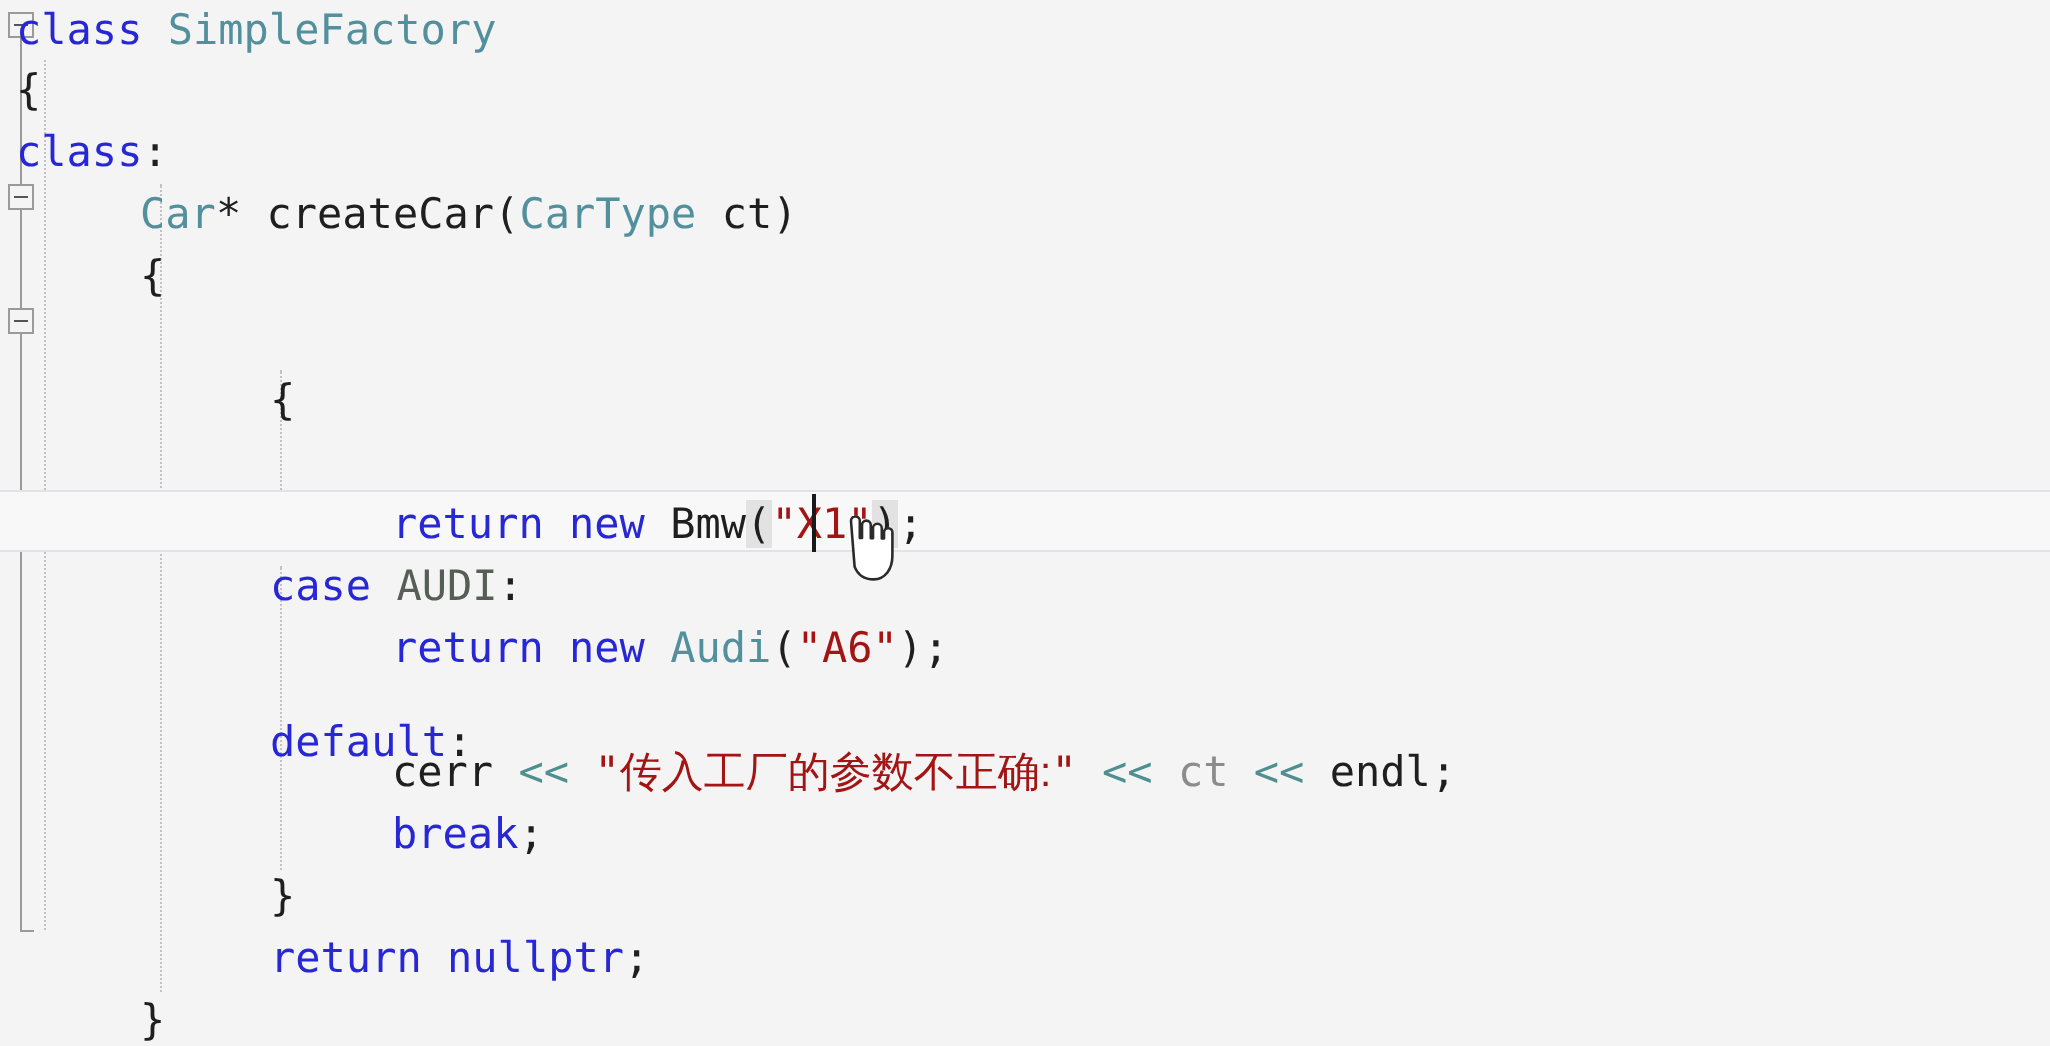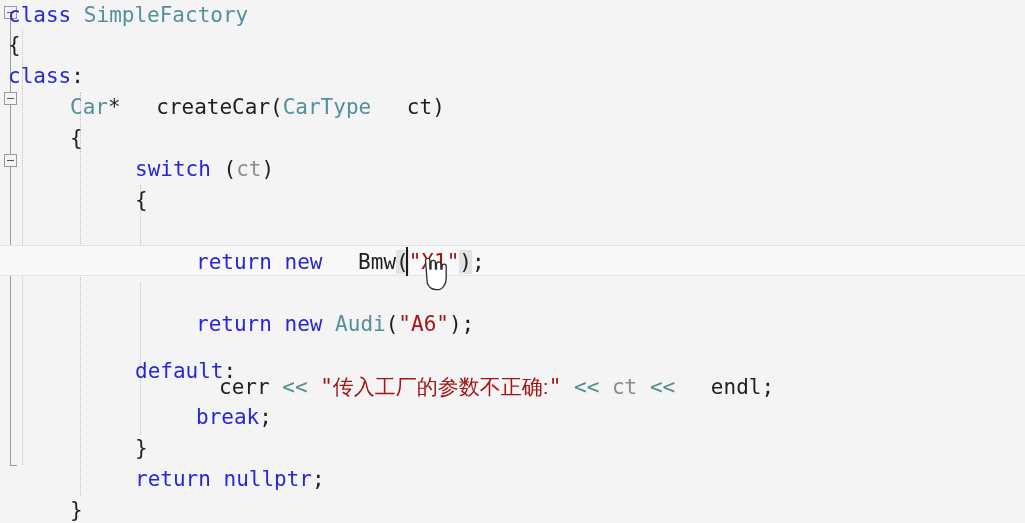--- a/index.html
+++ b/index.html
@@ -89,21 +89,21 @@
     white-space: pre;
     font-size: 21px;
     letter-spacing: 0px;
     color: #1a1a1a;
   }
   .tok { white-space: pre; }
   .kw      { color: #2727d6; }
   .type    { color: #53909e; }
   .str     { color: #a31515; }
   .plain   { color: #1f1f1f; }
-  .ident   { color: #1f1f1f; margin-left: 23px; }
+  .ident   { color: #1f1f1f; }
   .ident-d { color: #555f55; }
   .op      { color: #4f8f8f; }
   .muted   { color: #8c8c8c; }
   .brace-hl {
     background: #e2e2e2;
     color: #1f1f1f;
   }
   .cn { font-family: Liberation Sans, sans-serif; color: #a31515; }
 
   
@@ -154,23 +154,23 @@
   <div id="current-line-band">
       <div class="current-line" style="top: 245px; height: 31px;"></div>
     </div>
 
   <div class="code-layer" id="code-layer">
       <div class="line" style="top: 0px; left: 8px;"><span class="tok kw">class </span><span class="tok type">SimpleFactory</span></div>
       <div class="line" style="top: 30px; left: 8px;"><span class="tok plain">{</span></div>
       <div class="line" style="top: 61px; left: 8px;"><span class="tok kw">class</span><span class="tok plain">:</span></div>
       <div class="line" style="top: 92px; left: 70px;"><span class="tok type">Car</span><span class="tok plain">* </span><span class="tok ident">createCar</span><span class="tok plain">(</span><span class="tok type">CarType</span><span class="tok plain"> </span><span class="tok ident">ct</span><span class="tok plain">)</span></div>
       <div class="line" style="top: 123px; left: 70px;"><span class="tok plain">{</span></div>
-      <div class="line" style="top: 154px; left: 135px;"><span class="tok kw">switch</span><span class="tok plain"> (</span><span class="tok muted">ct</span><span class="tok plain">)</span></div>
       <div class="line" style="top: 185px; left: 135px;"><span class="tok plain">{</span></div>
       <div class="line" style="top: 247px; left: 196px;"><span class="tok kw">return</span><span class="tok plain"> </span><span class="tok kw">new</span><span class="tok plain"> </span><span class="tok ident">Bmw</span><span class="tok brace-hl">(</span><span class="tok str">"X1"</span><span class="tok brace-hl">)</span><span class="tok plain">;</span></div>
+      <div class="line" style="top: 278px; left: 135px;"><span class="tok kw">case</span><span class="tok plain"> </span><span class="tok ident-d">AUDI</span><span class="tok plain">:</span></div>
       <div class="line" style="top: 309px; left: 196px;"><span class="tok kw">return</span><span class="tok plain"> </span><span class="tok kw">new</span><span class="tok plain"> </span><span class="tok type">Audi</span><span class="tok plain">(</span><span class="tok str">"A6"</span><span class="tok plain">);</span></div>
       <div class="line" style="top: 340px; left: 135px; margin-top: 16px;"><span class="tok kw">default</span><span class="tok plain">:</span></div>
       <div class="line" style="top: 371px; left: 196px;"><span class="tok ident">cerr</span><span class="tok plain"> </span><span class="tok op">&lt;&lt;</span><span class="tok plain"> </span><span class="tok str">"</span><span class="tok cn">传入工厂的参数不正确:</span><span class="tok str">"</span><span class="tok plain"> </span><span class="tok op">&lt;&lt;</span><span class="tok plain"> </span><span class="tok muted">ct</span><span class="tok plain"> </span><span class="tok op">&lt;&lt;</span><span class="tok plain"> </span><span class="tok ident">endl</span><span class="tok plain">;</span></div>
       <div class="line" style="top: 402px; left: 196px;"><span class="tok kw">break</span><span class="tok plain">;</span></div>
       <div class="line" style="top: 433px; left: 135px;"><span class="tok plain">}</span></div>
       <div class="line" style="top: 464px; left: 135px;"><span class="tok kw">return</span><span class="tok plain"> </span><span class="tok kw">nullptr</span><span class="tok plain">;</span></div>
       <div class="line" style="top: 495px; left: 70px;"><span class="tok plain">}</span></div>
     </div>
 
   <div class="caret" id="caret" style="left: 406px; top: 247px; height: 29px;"></div>

